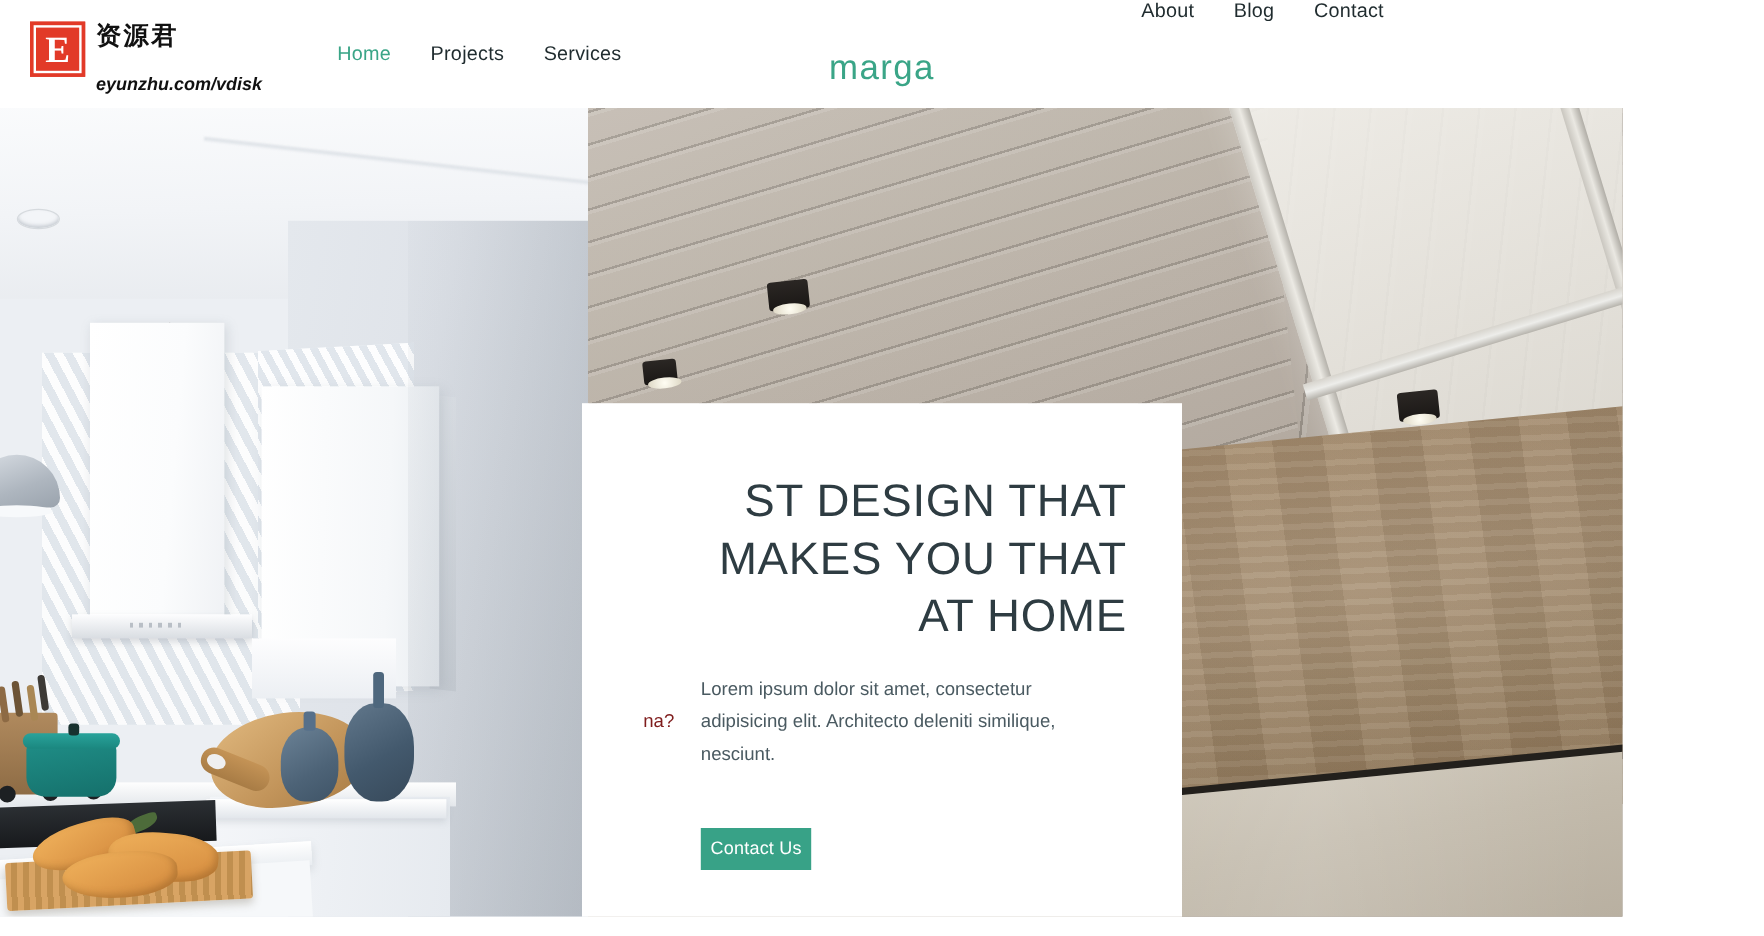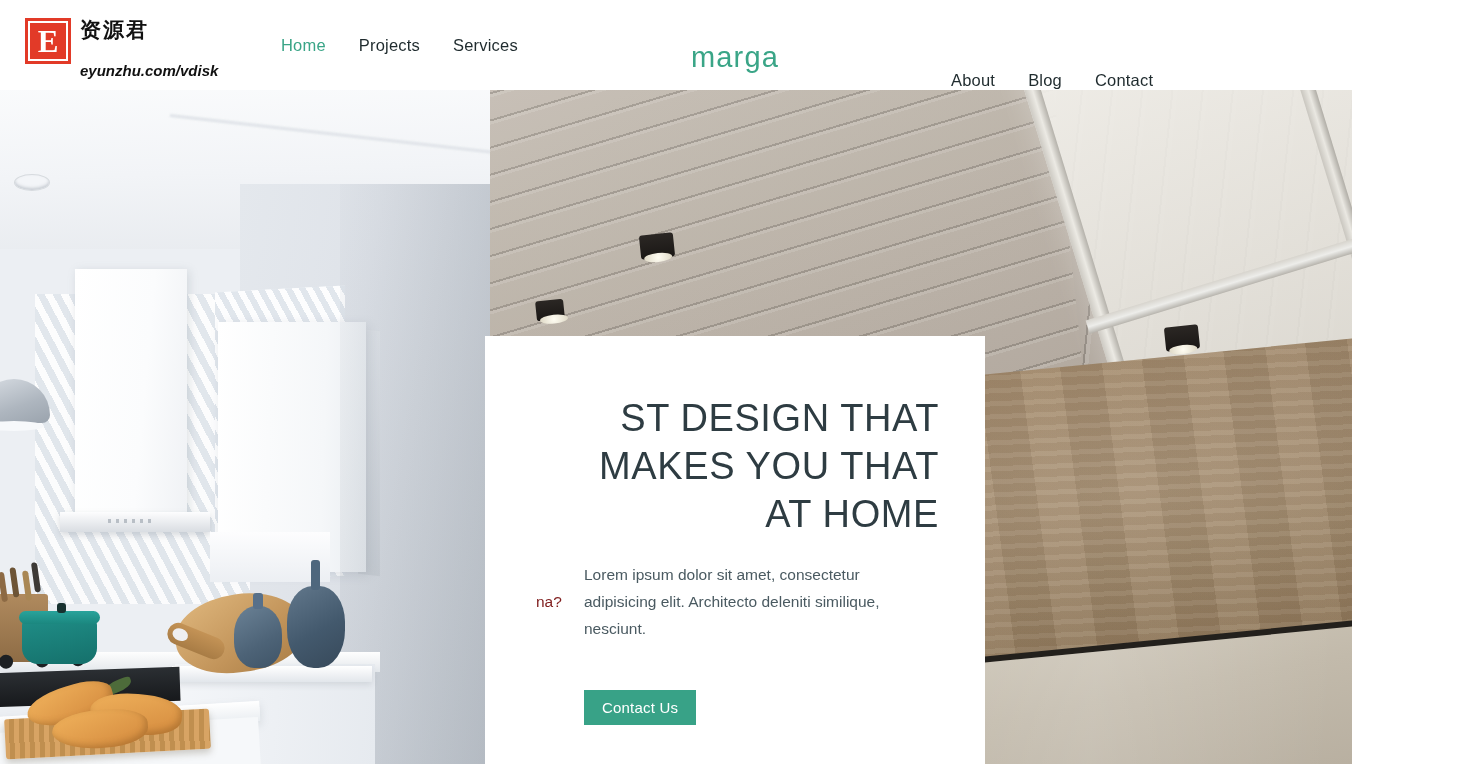--- a/index.html
+++ b/index.html
@@ -97,21 +97,21 @@
     display: flex;
     align-items: center;
     gap: 33px;
   }
   .nav-right {
     position: absolute;
     left: 951px;
     top: 0;
     height: 90px;
     display: flex;
-    align-items: flex-end;
+    align-items: flex-start;
     gap: 33px;
   }
   .nav-item {
     font-size: 16.5px;
     color: #1f2b2e;
     letter-spacing: 0.2px;
     white-space: nowrap;
     cursor: pointer;
     text-decoration: none;
   }
@@ -503,21 +503,21 @@
   }
 
   .cta {
     position: absolute;
     left: 584px;
     top: 616px;
     z-index: 25;
     background: #38a287;
     color: #ffffff;
     border: none;
-    padding: 0 18px;
+    padding: 0 8px;
     height: 35px;
     font-size: 15px;
     font-family: "Liberation Sans", sans-serif;
     cursor: pointer;
     letter-spacing: .2px;
   }
 </style>
 </head>
 <body>
 

